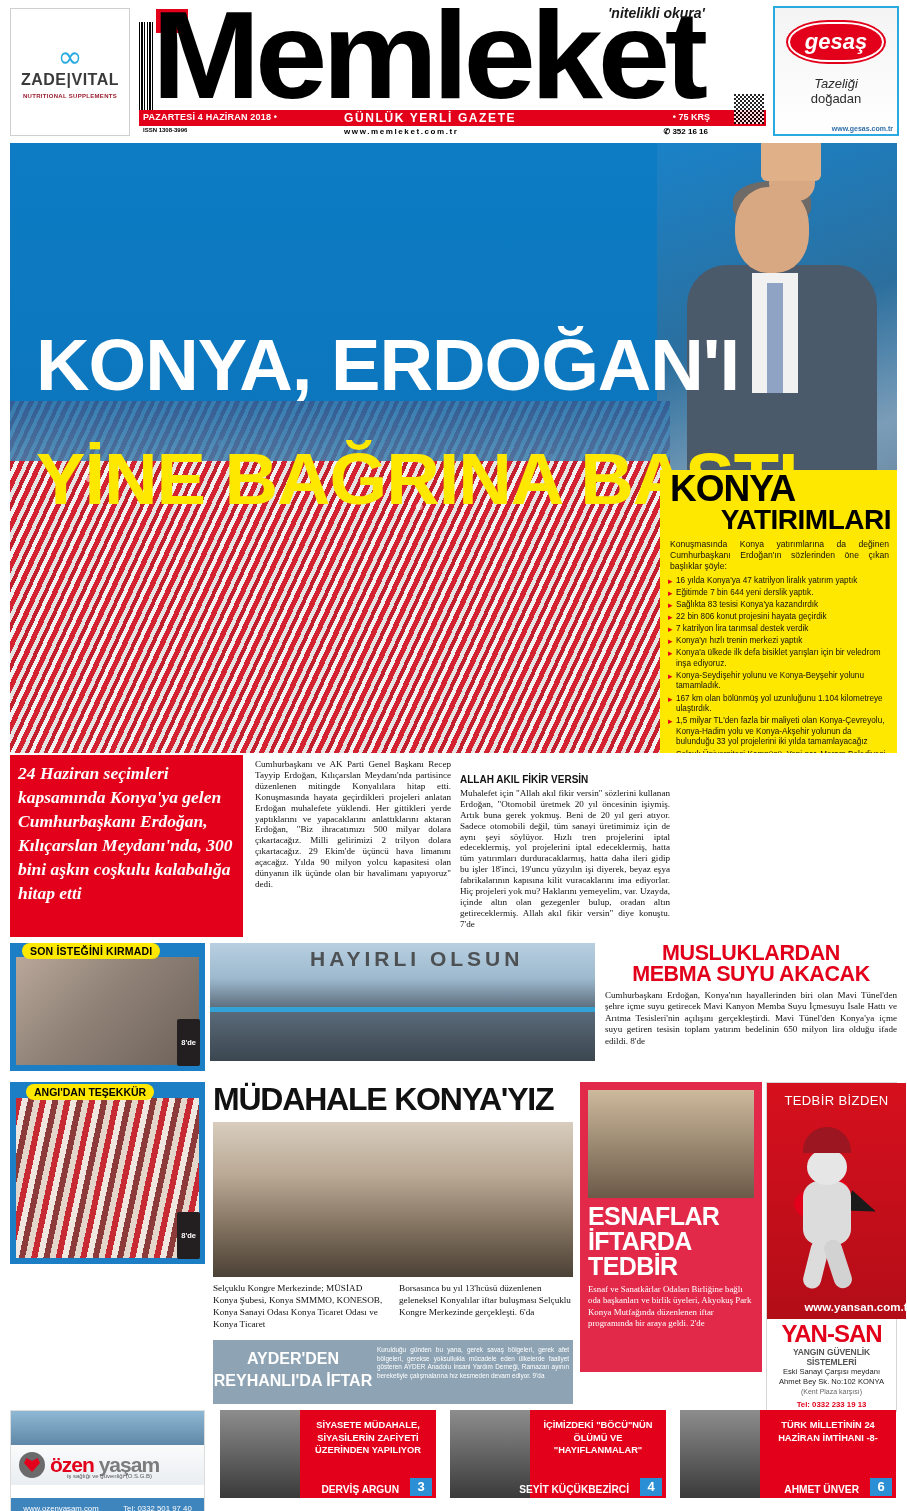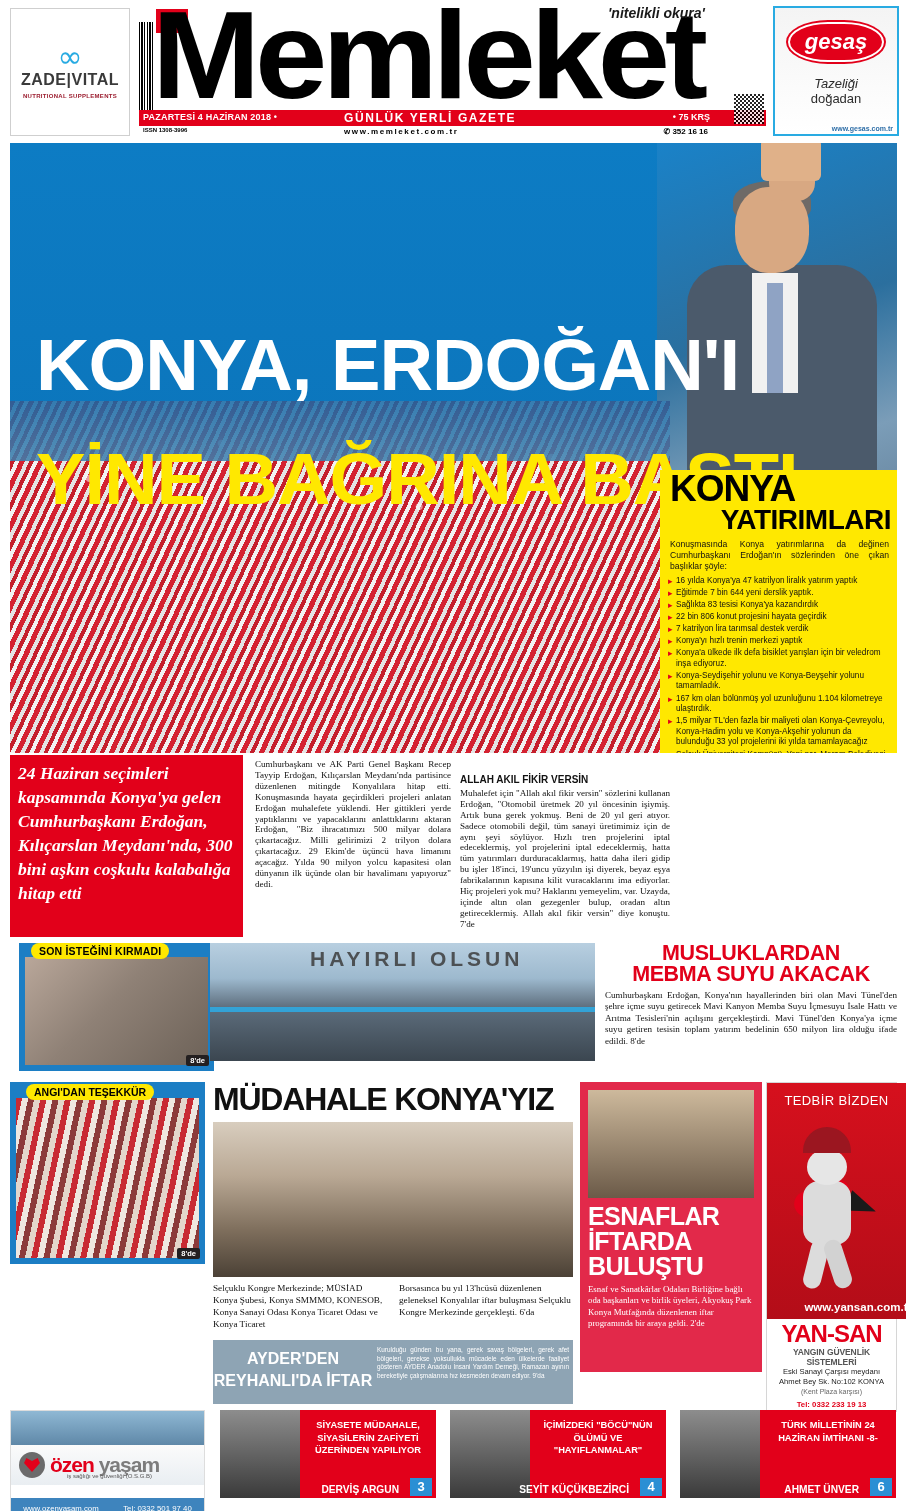--- a/index.html
+++ b/index.html
@@ -108,27 +108,27 @@
       color:#fff; font-family:"Liberation Serif", serif; font-style:italic; font-weight:bold;
       font-size:17.5px; line-height:24px; padding:6px 8px 0 8px;}
   .lead-c1 { position:absolute; left:245px; top:4px; width:196px; font-family:"Liberation Serif", serif;
       font-size:9.1px; line-height:10.9px; color:#111; text-align:justify;}
   .lead-c2 { position:absolute; left:450px; top:4px; width:210px; font-family:"Liberation Serif", serif;
       font-size:9.1px; line-height:10.9px; color:#111; text-align:justify;margin-top:16px;}
   .lead-c2 h4 { font-family:"Liberation Sans", sans-serif; font-size:10px; font-weight:bold; margin-bottom:2px;}
 
   
   .midrow { position:absolute; left:10px; top:943px; width:887px; height:134px; }
-  .son-istek { position:absolute; left:0; top:0; width:195px; height:128px; background:#1c7ec4; padding:4px;margin-left:9px;}
+  .son-istek { position:absolute; left:0; top:0; width:195px; height:128px; background:#1c7ec4; padding:4px;}
   .si-photo { position:absolute; left:6px; top:14px; width:183px; height:108px;
      background: linear-gradient(135deg,#b9a79a 0%, #8f8176 45%, #6d6258 100%); }
   .si-badge { position:absolute; left:12px; top:0px; background:#ffe800; color:#000;
      font-size:10.5px; font-weight:bold; padding:2px 8px; border-radius:9px; z-index:3; letter-spacing:0.2px;}
   .page-tag { position:absolute; right:5px; bottom:5px; background:#231f20; color:#fff;
-     font-size:7.5px; font-weight:bold; padding:1px 4px; border-radius:2px;}
+     font-size:7.5px; font-weight:bold; padding:19px 4px; border-radius:2px;}
 
   .ribbon-photo { position:absolute; left:200px; top:0; width:385px; height:118px;
       background: linear-gradient(#b8cfe0 0%, #9db9ce 30%, #5d6d7c 55%, #3b4650 100%); }
   .ribbon-text { position:absolute; left:100px; top:4px; font-size:21px; font-weight:bold;
       color:rgba(60,60,60,.85); letter-spacing:4px;}
   .ribbon-line { position:absolute; left:0; top:64px; width:385px; height:5px; background:#2fa8e0; opacity:.9;}
 
   .musluk { position:absolute; left:595px; top:0; width:292px; height:120px;}
   .musluk h2 { color:#e2001a; font-size:21.5px; font-weight:bold; line-height:21px; text-align:center; letter-spacing:-0.4px;}
   .musluk p { font-family:"Liberation Serif", serif; font-size:9.1px; line-height:11.4px; color:#111;
@@ -336,21 +336,21 @@
         </div>
         <div class="ayder-r">Kurulduğu günden bu yana, gerek savaş bölgeleri, gerek afet bölgeleri, gerekse yoksullukla mücadele eden ülkelerde faaliyet gösteren AYDER Anadolu İnsani Yardım Derneği, Ramazan ayının bereketiyle çalışmalarına hız kesmeden devam ediyor. 9'da</div>
       </div>
     </div>
 
     <div class="esnaflar">
       <div class="es-photo"></div>
       <h2>
         <span>ESNAFLAR</span><br>
         <span>İFTARDA</span><br>
-        <span>BULUŞTU</span>
+        <span>TEDBİR</span>
       </h2>
       <p>Esnaf ve Sanatkârlar Odaları Birliğine bağlı oda başkanları ve birlik üyeleri, Akyokuş Park Konya Mutfağında düzenlenen iftar programında bir araya geldi. 2'de</p>
     </div>
 
     <div class="yansan">
       <div class="ys-red">
         <div class="ys-head">TEDBİR BİZDEN</div>
         <div class="ys-man">
           <div class="ys-ext"></div>
           <div class="ys-noz"></div>

